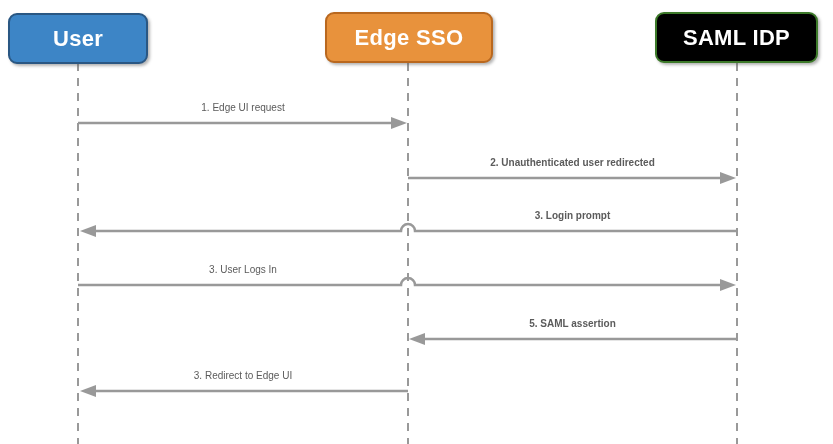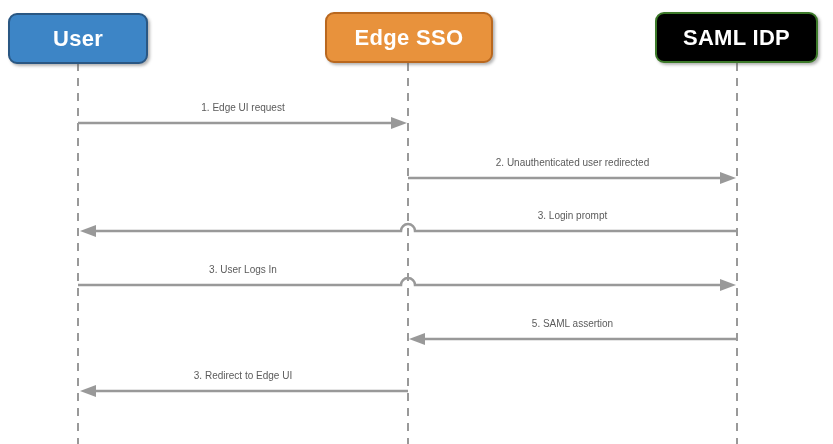--- a/index.html
+++ b/index.html
@@ -18,21 +18,21 @@
     box-shadow:2px 2px 3px rgba(90,90,90,.45);
   }
   .actor-user   {left:8px;  top:13px;width:140px;background:#3d85c6;border:2px solid #2a5783;}
   .actor-edge   {left:325px;top:12px;width:168px;background:#e8923c;border:2px solid #b9681f;}
   .actor-saml   {left:655px;top:12px;width:163px;background:#000000;border:2px solid #3d7a2a;}
   .msg-label{
     position:absolute;height:20px;line-height:20px;text-align:center;
     font-size:10px;color:#5b5b5b;white-space:nowrap;
   }
   .lbl-left {left:78px; width:330px;}  
-  .lbl-right{left:408px;width:329px;}  
+  .lbl-right{left:408px;width:329px;font-weight:bold;}  
 </style>
 </head>
 <body>
 
 <div id="stage">
 
   <svg id="diagram-svg" width="833" height="444" viewBox="0 0 833 444">
 
     <line class="lifeline" x1="78" y1="63" x2="78" y2="444"></line>
     <line class="lifeline" x1="408" y1="63" x2="408" y2="444"></line>

